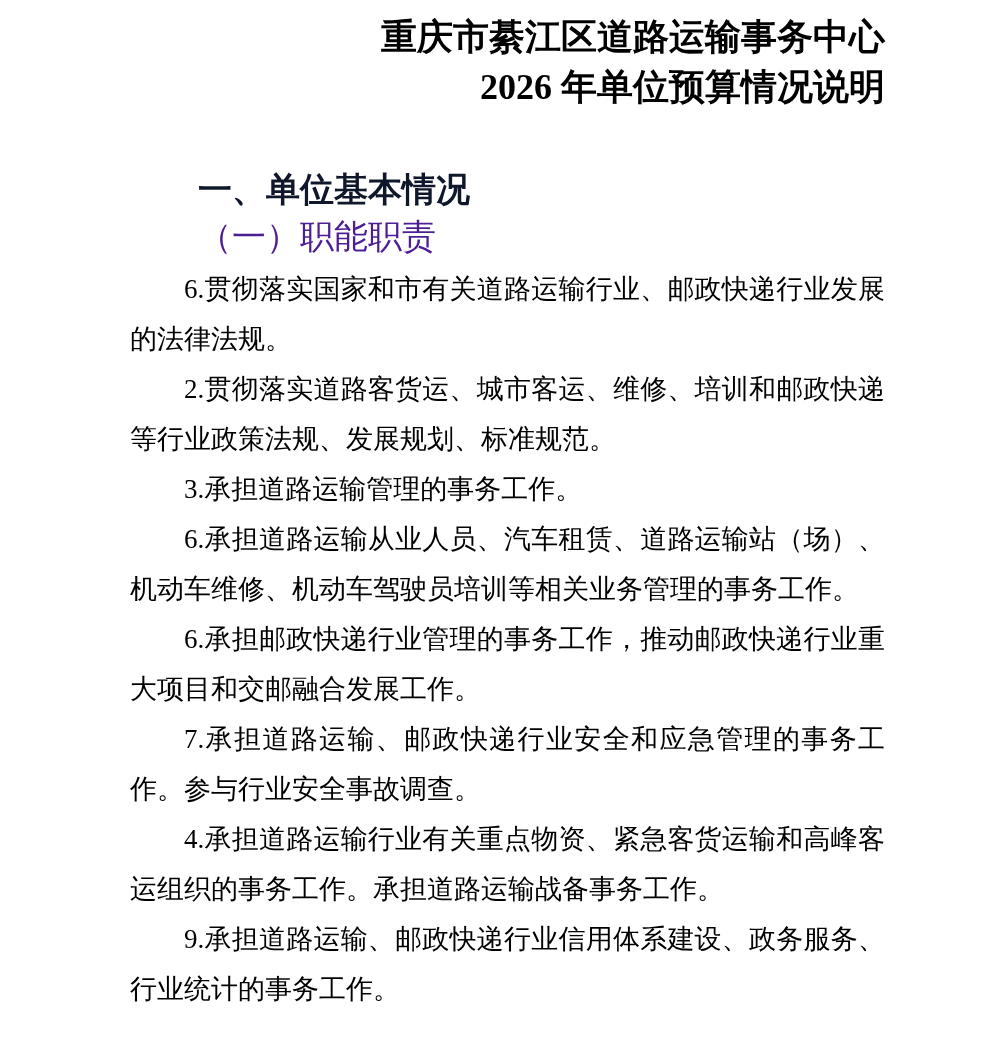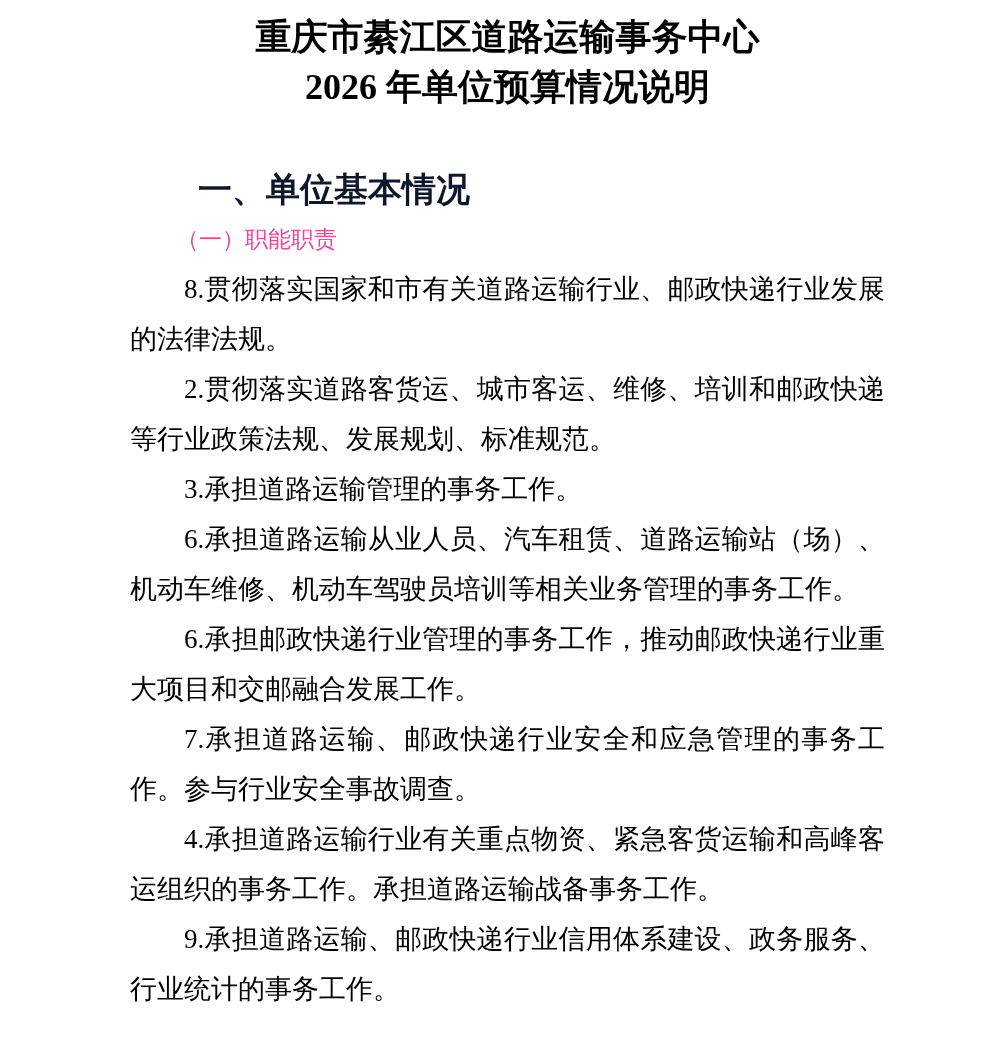--- a/index.html
+++ b/index.html
@@ -11,43 +11,43 @@
     position: relative;
     width: 1000px;
     height: 1063px;
     box-sizing: border-box;
     background: #ffffff;
     padding: 12px 115px 0 130px;
     overflow: hidden;
     color: #000000;
   }
   .doc-title {
-    text-align: center;
+    text-align: right;
     font-family: "Liberation Serif", "DejaVu Serif", serif;
     font-weight: bold;
     font-size: 36px;
     line-height: 50px;
     color: #000000;
   }
   .section-heading {
     margin-top: 52px;
     font-family: Liberation Sans, sans-serif;
     font-weight: bold;
     font-size: 34px;
     line-height: 50px;
     text-indent: 2em;
     color: #0f172a;
   }
   .subsection-heading {
-    font-family: Liberation Sans, sans-serif;
+    font-family: Liberation Mono, monospace;
     font-weight: normal;
-    font-size: 23px;
+    font-size: 34px;
     line-height: 50px;
     text-indent: 2em;
-    color: #ec4899;
+    color: #4c1d95;
   }
   p.body-para {
     margin: 0;
     font-family: "Liberation Serif", "DejaVu Serif", serif;
     font-weight: normal;
     font-size: 27px;
     line-height: 50px;
     text-indent: 2em;
     text-align: justify;
     color: #000000;
@@ -60,21 +60,21 @@
 
   <div class="doc-title">
     <div>重庆市綦江区道路运输事务中心</div>
     <div>2026 年单位预算情况说明</div>
   </div>
 
   <div class="section-heading">一、单位基本情况</div>
 
   <div class="subsection-heading">（一）职能职责</div>
 
-  <p class="body-para">8.贯彻落实国家和市有关道路运输行业、邮政快递行业发展的法律法规。</p>
+  <p class="body-para">6.贯彻落实国家和市有关道路运输行业、邮政快递行业发展的法律法规。</p>
   <p class="body-para">2.贯彻落实道路客货运、城市客运、维修、培训和邮政快递等行业政策法规、发展规划、标准规范。</p>
   <p class="body-para">3.承担道路运输管理的事务工作。</p>
   <p class="body-para">6.承担道路运输从业人员、汽车租赁、道路运输站（场）、机动车维修、机动车驾驶员培训等相关业务管理的事务工作。</p>
   <p class="body-para">6.承担邮政快递行业管理的事务工作，推动邮政快递行业重大项目和交邮融合发展工作。</p>
   <p class="body-para">7.承担道路运输、邮政快递行业安全和应急管理的事务工作。参与行业安全事故调查。</p>
   <p class="body-para">4.承担道路运输行业有关重点物资、紧急客货运输和高峰客运组织的事务工作。承担道路运输战备事务工作。</p>
   <p class="body-para">9.承担道路运输、邮政快递行业信用体系建设、政务服务、行业统计的事务工作。</p>
 
 </div>
 

